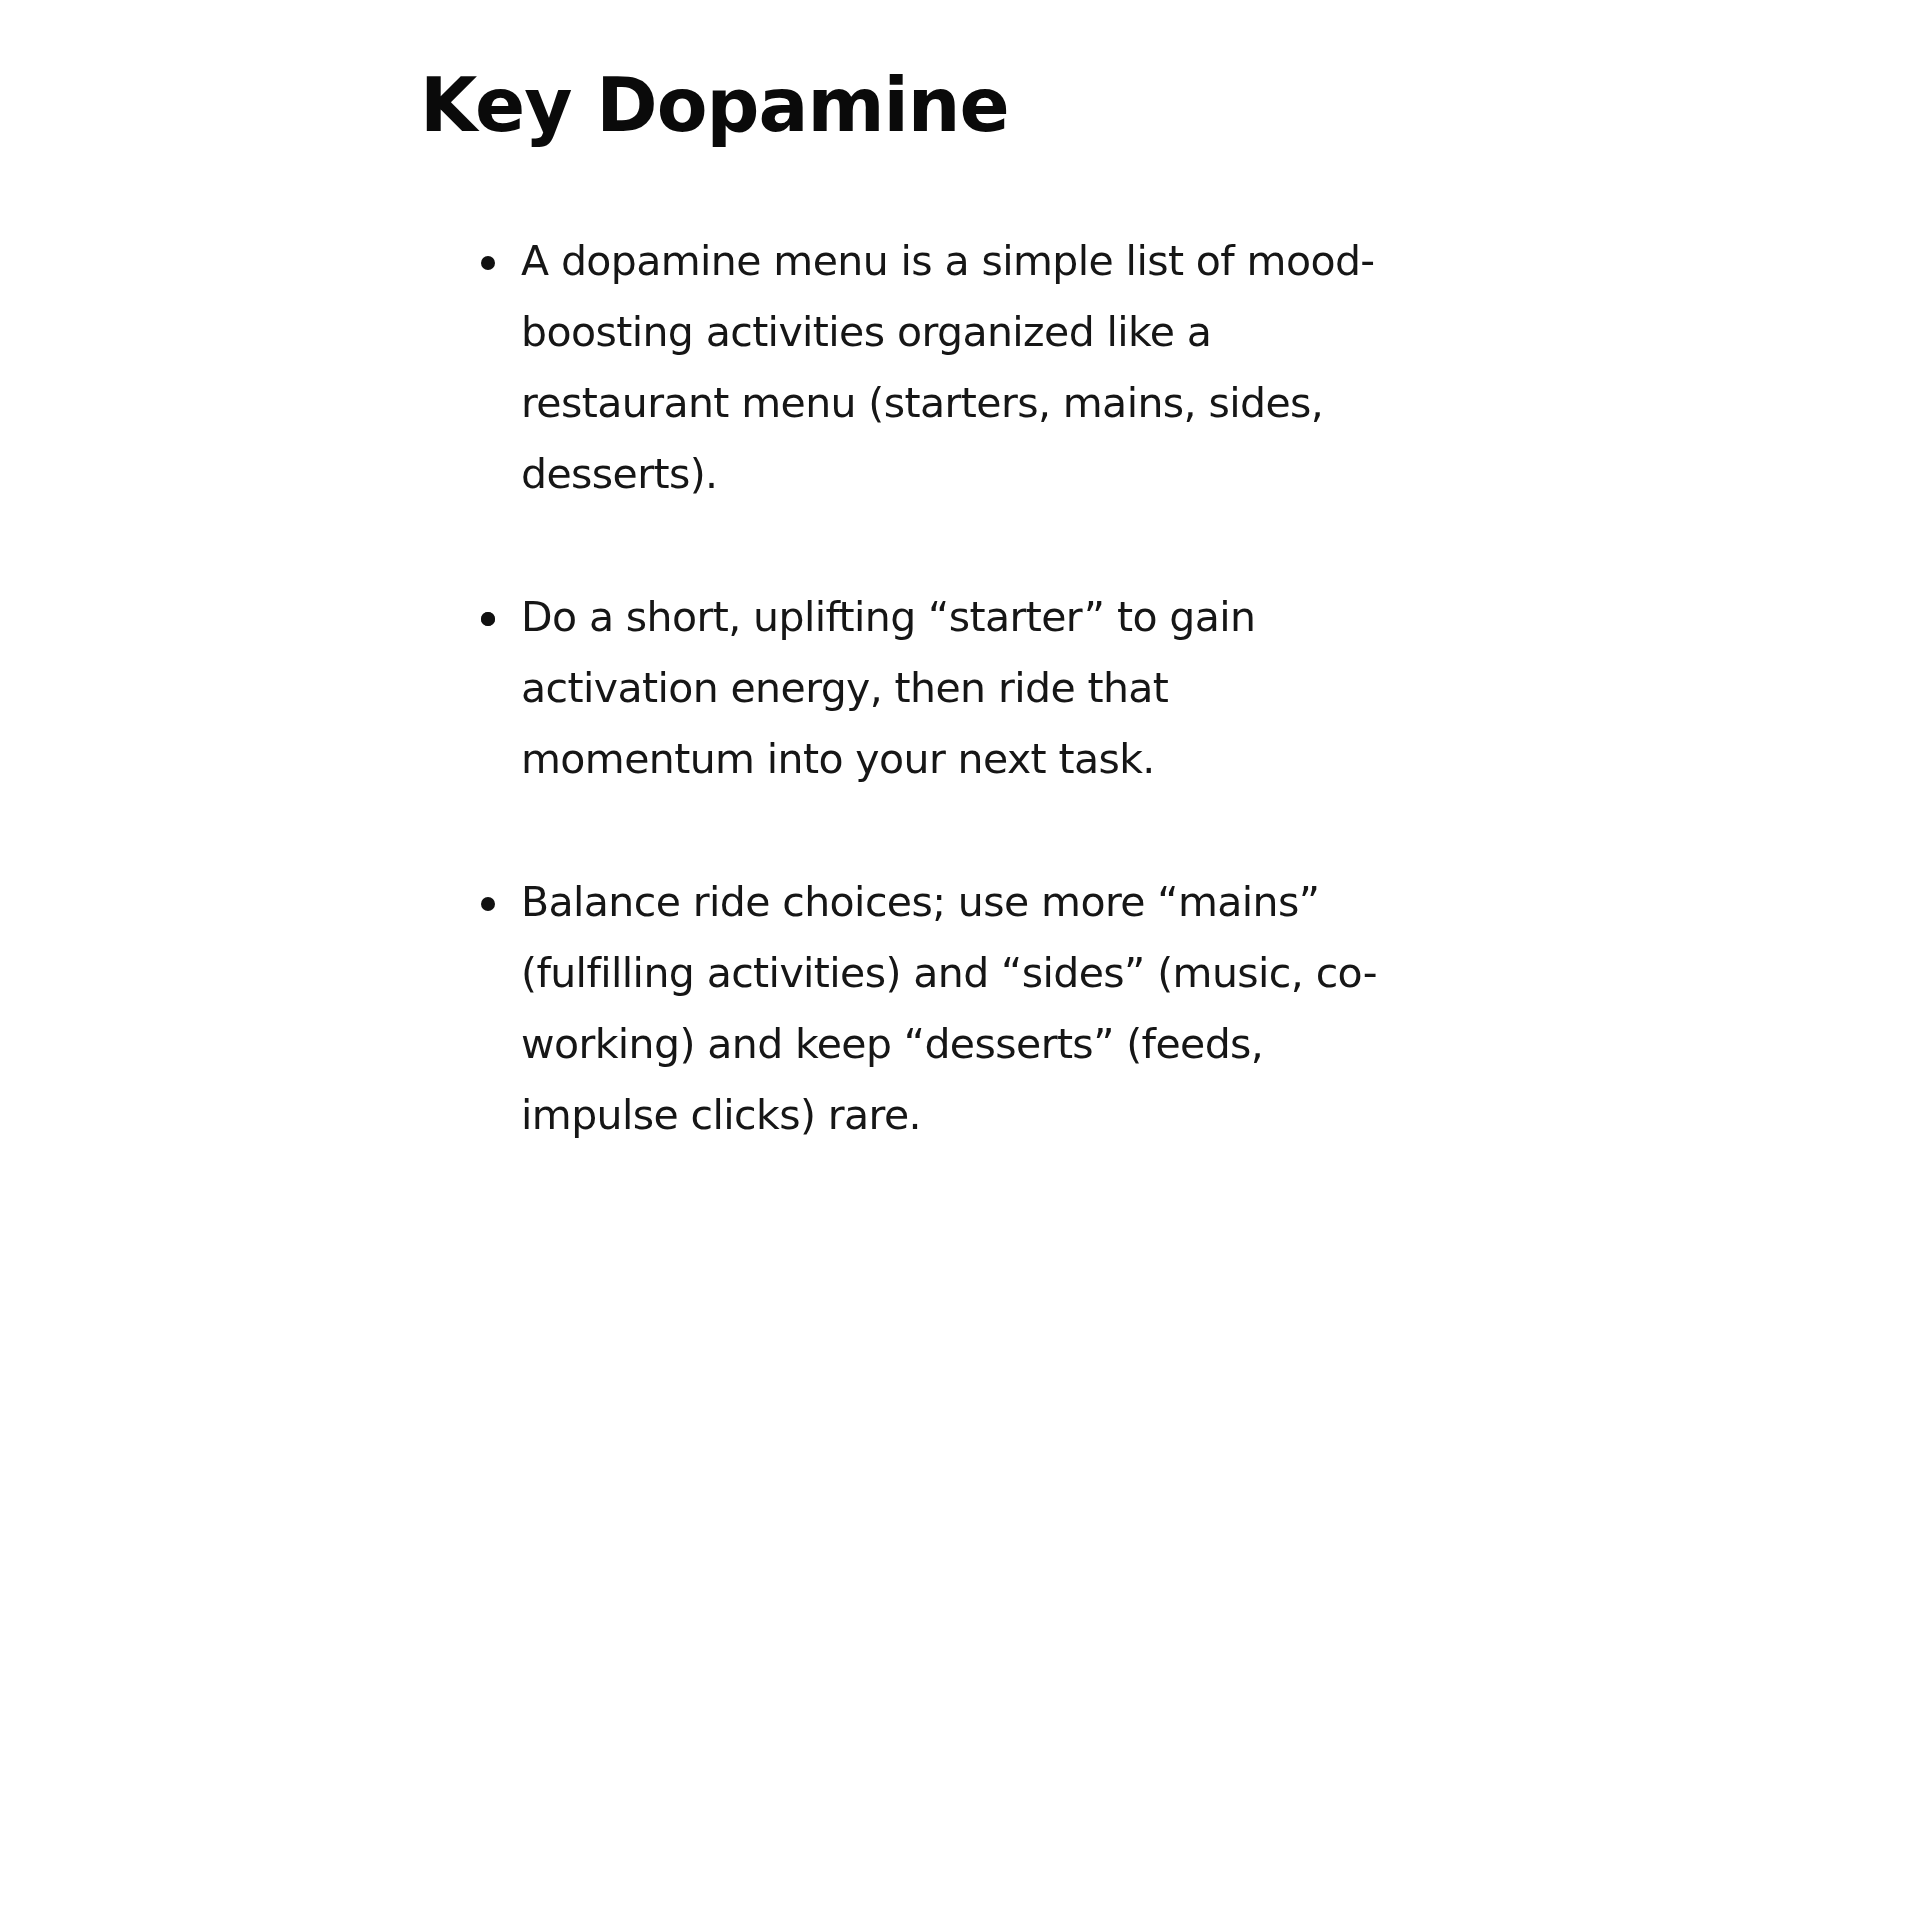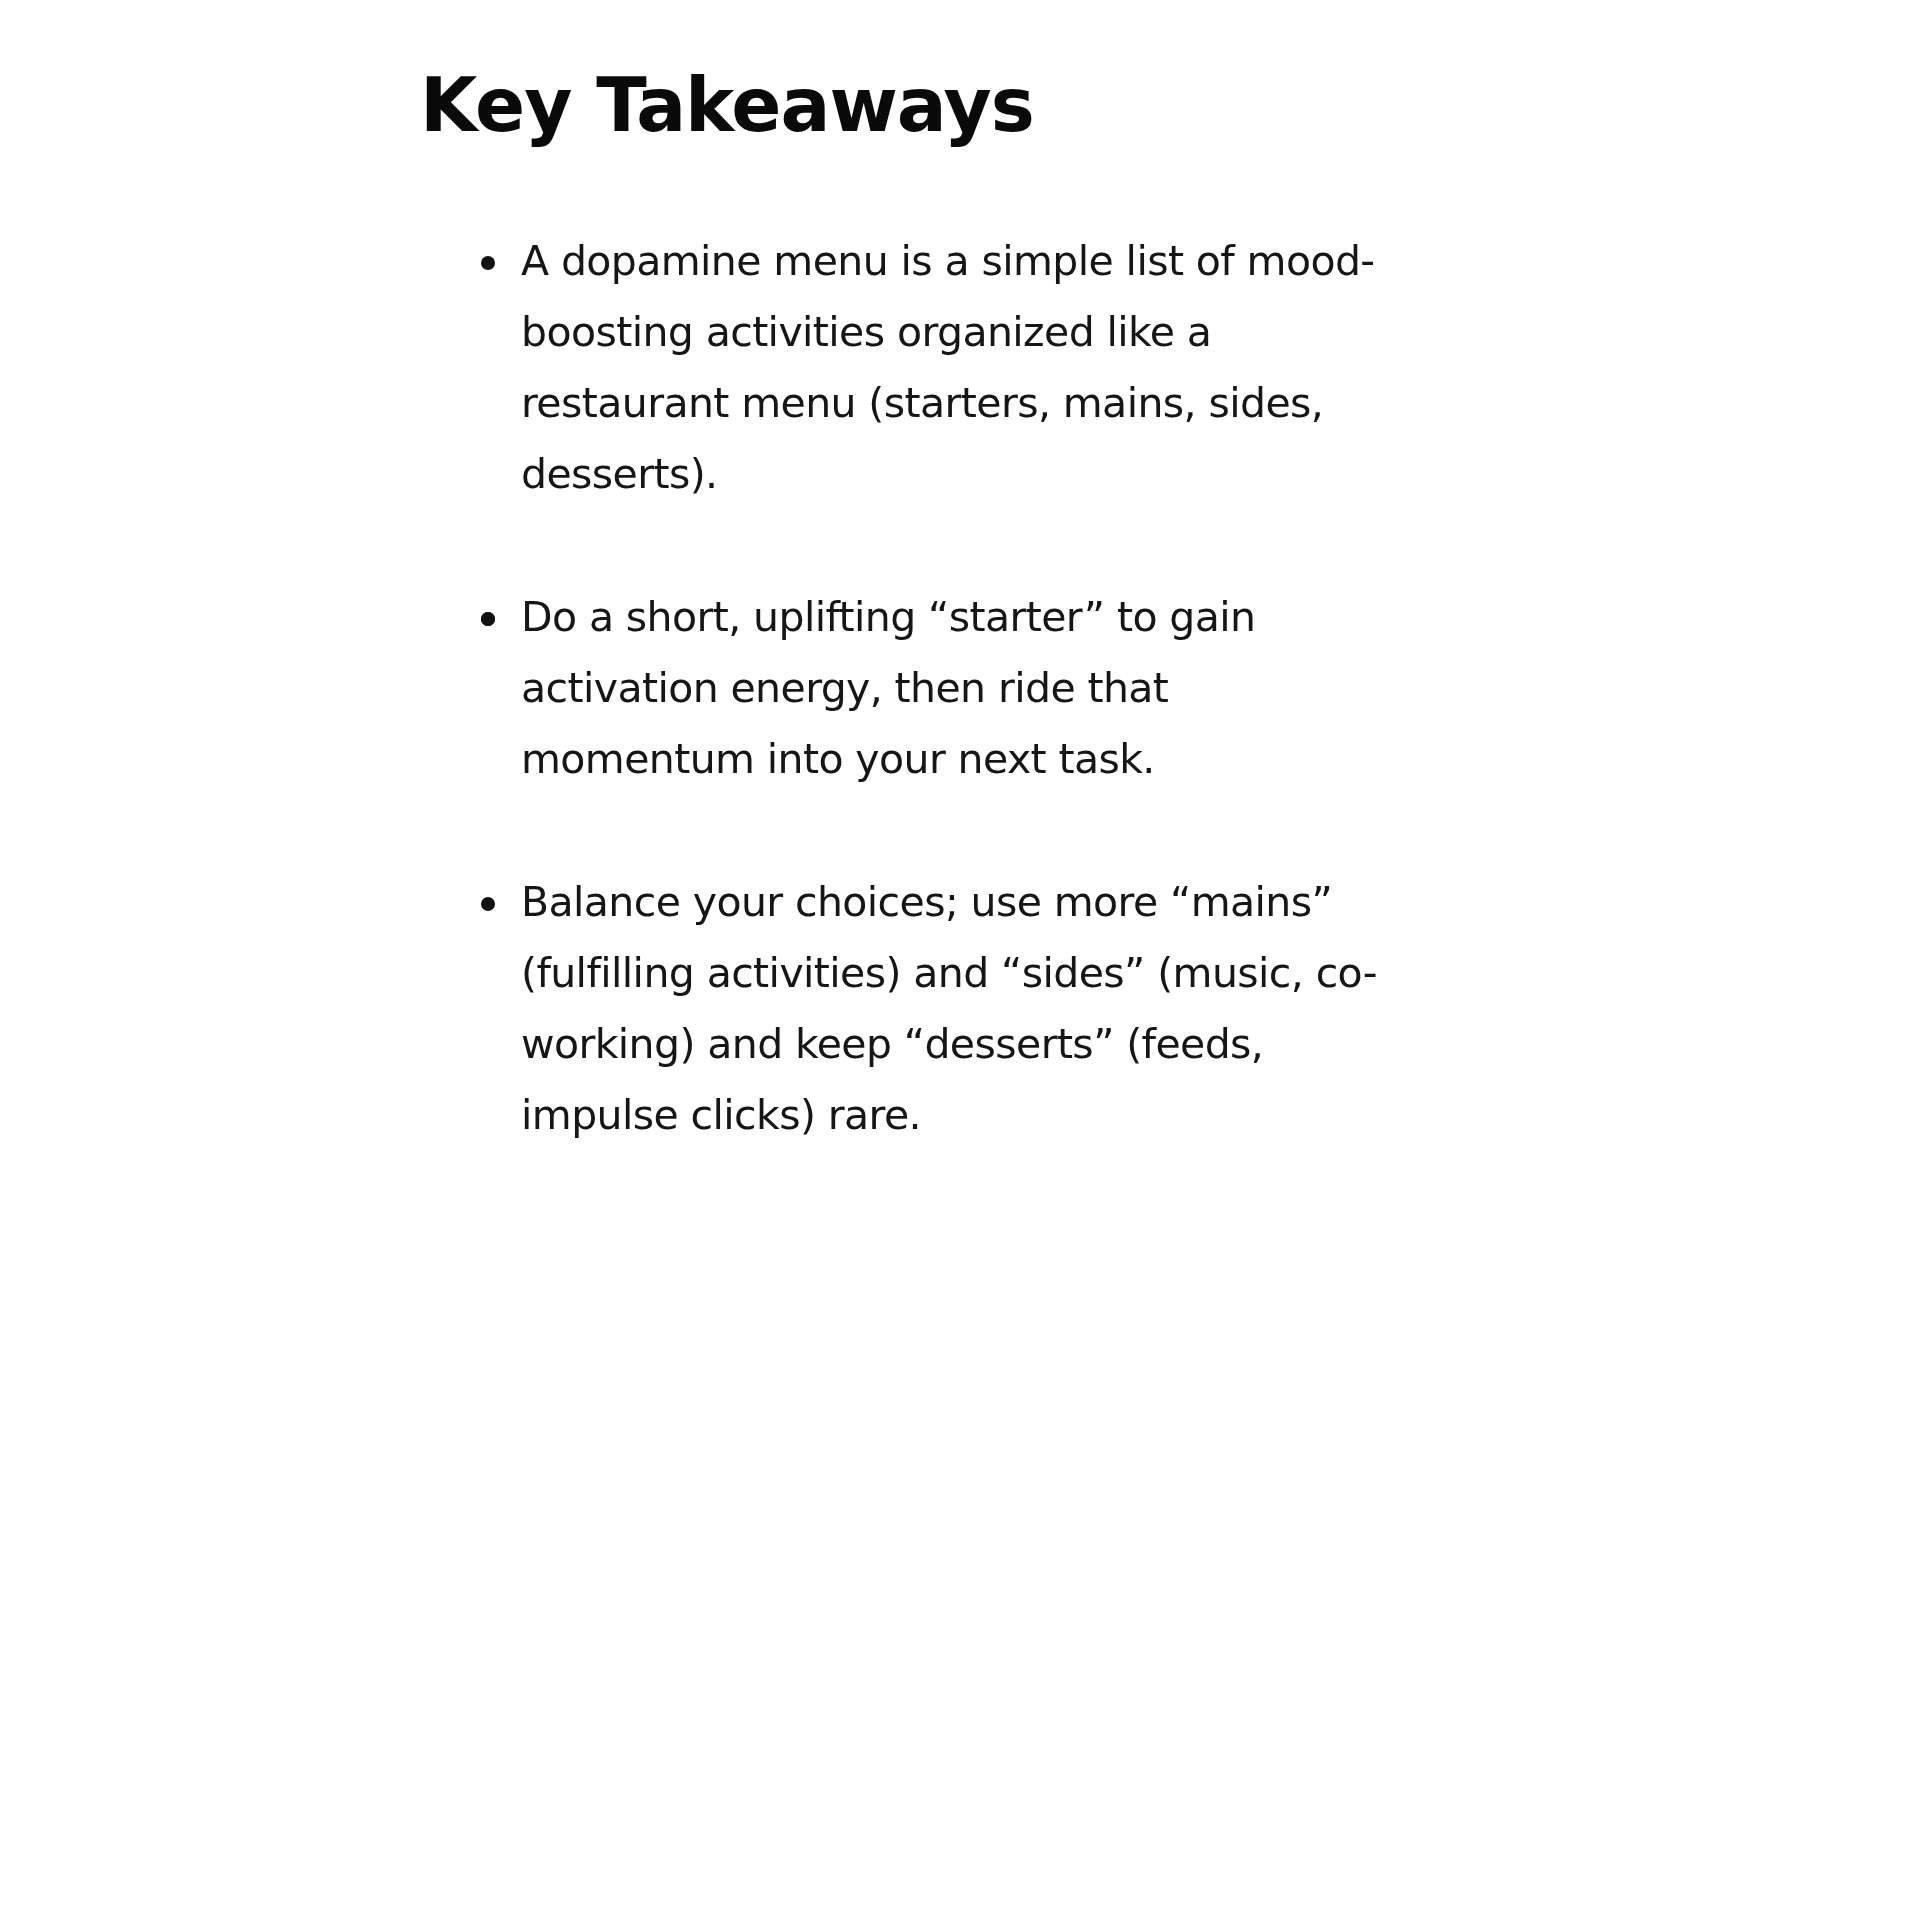--- a/index.html
+++ b/index.html
@@ -10,31 +10,31 @@
   .list { position: absolute; left: 517px; top: 222px; width: 860px;
           margin: 4px; padding: 0; list-style: none; }
   .item { position: relative; font-size: 41px; line-height: 71px;
           margin: 0 0 72px 0; letter-spacing: -0.6px; color: #161616; }
   .bullet { position: absolute; left: -40px; top: 30px; width: 14px; height: 14px;
             border-radius: 50%; background: #111111; }
 </style>
 </head>
 <body>
 
-<h1 class="heading">Key Takeaways</h1>
+<h1 class="heading">Key Dopamine</h1>
 
 <ul class="list">
   <li class="item">
     <span class="bullet"></span>
     <span>A dopamine menu is a simple list of mood-boosting activities organized like a restaurant menu (starters, mains, sides, desserts).</span>
   </li>
   <li class="item">
     <span class="bullet"></span>
   </li>
   <li class="item">
     <span class="bullet"></span>
     <span>Do a short, uplifting “starter” to gain activation energy, then ride that momentum into your next task.</span>
   </li>
   <li class="item">
     <span class="bullet"></span>
-    <span>Balance your choices; use more “mains” (fulfilling activities) and “sides” (music, co-working) and keep “desserts” (feeds, impulse clicks) rare.</span>
+    <span>Balance ride choices; use more “mains” (fulfilling activities) and “sides” (music, co-working) and keep “desserts” (feeds, impulse clicks) rare.</span>
   </li>
 </ul>
 
 </body></html>

